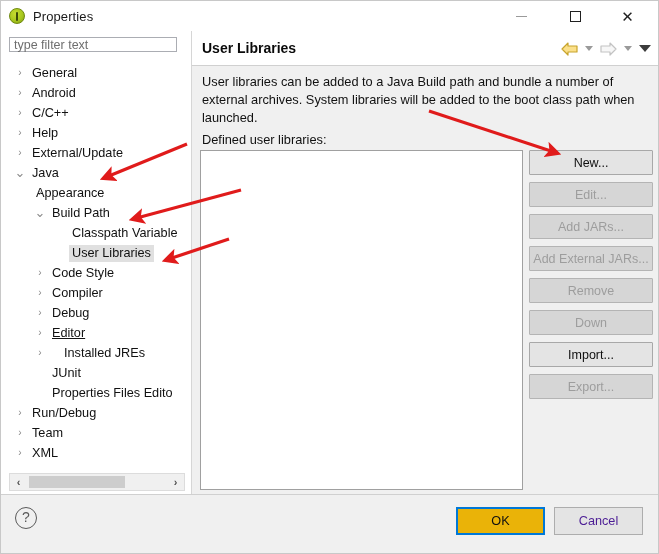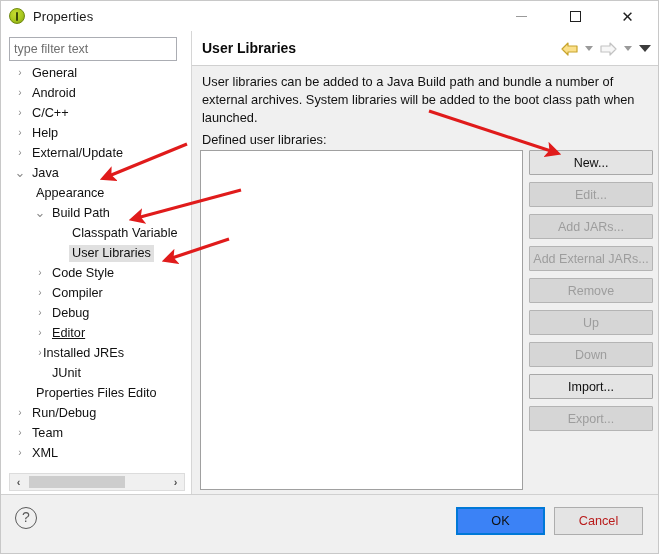--- a/index.html
+++ b/index.html
@@ -79,21 +79,21 @@
     font-size: 15px;
     line-height: 13px;
     text-align: center;
     font-family: "Liberation Sans", sans-serif;
   }
 
   
   #filter-input {
     position: absolute;
     left: 8px; top: 36px;
-    width: 168px; height: 24px;
+    width: 168px; height: 15px;
     border: 1px solid #abadb3;
     background: #ffffff;
     box-sizing: border-box;
     display: flex;
     align-items: center;
     padding-left: 4px;
     font-size: 12.5px;
     color: #6e6e6e;
   }
 
@@ -278,35 +278,35 @@
     box-sizing: border-box;
     color: #5a5a5a;
     font-size: 14px;
     line-height: 19px;
     text-align: center;
   }
   #btn-ok {
     position: absolute;
     left: 455px; top: 12px;
     width: 89px; height: 28px;
-    background: #3b82f6;
+    background: #eab308;
     border: 2px solid #0078d7;
     box-sizing: border-box;
     display: flex; align-items: center; justify-content: center;
     font-size: 12.7px; color: #101010;
   }
   #btn-cancel {
     position: absolute;
     left: 553px; top: 12px;
     width: 89px; height: 28px;
     background: #e4e4e4;
     border: 1px solid #adadad;
     box-sizing: border-box;
     display: flex; align-items: center; justify-content: center;
-    font-size: 12.7px; color: #b91c1c;
+    font-size: 12.7px; color: #4c1d95;
   }
 
   
   #annotations {
     position: absolute;
     left: 0; top: 0;
     width: 659px; height: 554px;
     pointer-events: none;
   }
 </style>
@@ -384,27 +384,27 @@
       <div class="tree-item">
         <span class="twisty" style="left: 24px;">›</span>
         <span class="tlabel" style="margin-left: 40px;">Debug</span>
       </div>
       <div class="tree-item">
         <span class="twisty" style="left: 24px;">›</span>
         <span class="tlabel" style="margin-left: 40px; text-decoration: underline;">Editor</span>
       </div>
       <div class="tree-item">
         <span class="twisty" style="left: 24px;">›</span>
-        <span class="tlabel" style="margin-left: 31px;">Installed JREs</span>
+        <span class="tlabel" style="margin-left: 52px;">Installed JREs</span>
       </div>
       <div class="tree-item">
         <span class="tlabel" style="margin-left: 40px;">JUnit</span>
       </div>
       <div class="tree-item">
-        <span class="tlabel" style="margin-left: 24px;">Properties Files Edito</span>
+        <span class="tlabel" style="margin-left: 40px;">Properties Files Edito</span>
       </div>
       <div class="tree-item">
         <span class="twisty" style="left: 4px;">›</span>
         <span class="tlabel" style="margin-left: 20px;">Run/Debug</span>
       </div>
       <div class="tree-item">
         <span class="twisty" style="left: 4px;">›</span>
         <span class="tlabel" style="margin-left: 20px;">Team</span>
       </div>
       <div class="tree-item">
@@ -445,21 +445,20 @@
     <div id="defined-label">Defined user libraries:</div>
 
     <div id="lib-list"></div>
 
     <div id="btn-col">
         <div class="pbtn enabled">New...</div>
         <div class="pbtn">Edit...</div>
         <div class="pbtn">Add JARs...</div>
         <div class="pbtn">Add External JARs...</div>
         <div class="pbtn gap-lg">Remove</div>
-        <div class="pbtn">Up</div>
         <div class="pbtn gap-lg">Down</div>
         <div class="pbtn enabled">Import...</div>
         <div class="pbtn">Export...</div>
       </div>
   </div>
 
   <div id="bottom-bar">
     <div id="help-icon">?</div>
     <div id="btn-ok">OK</div>
     <div id="btn-cancel">Cancel</div>

